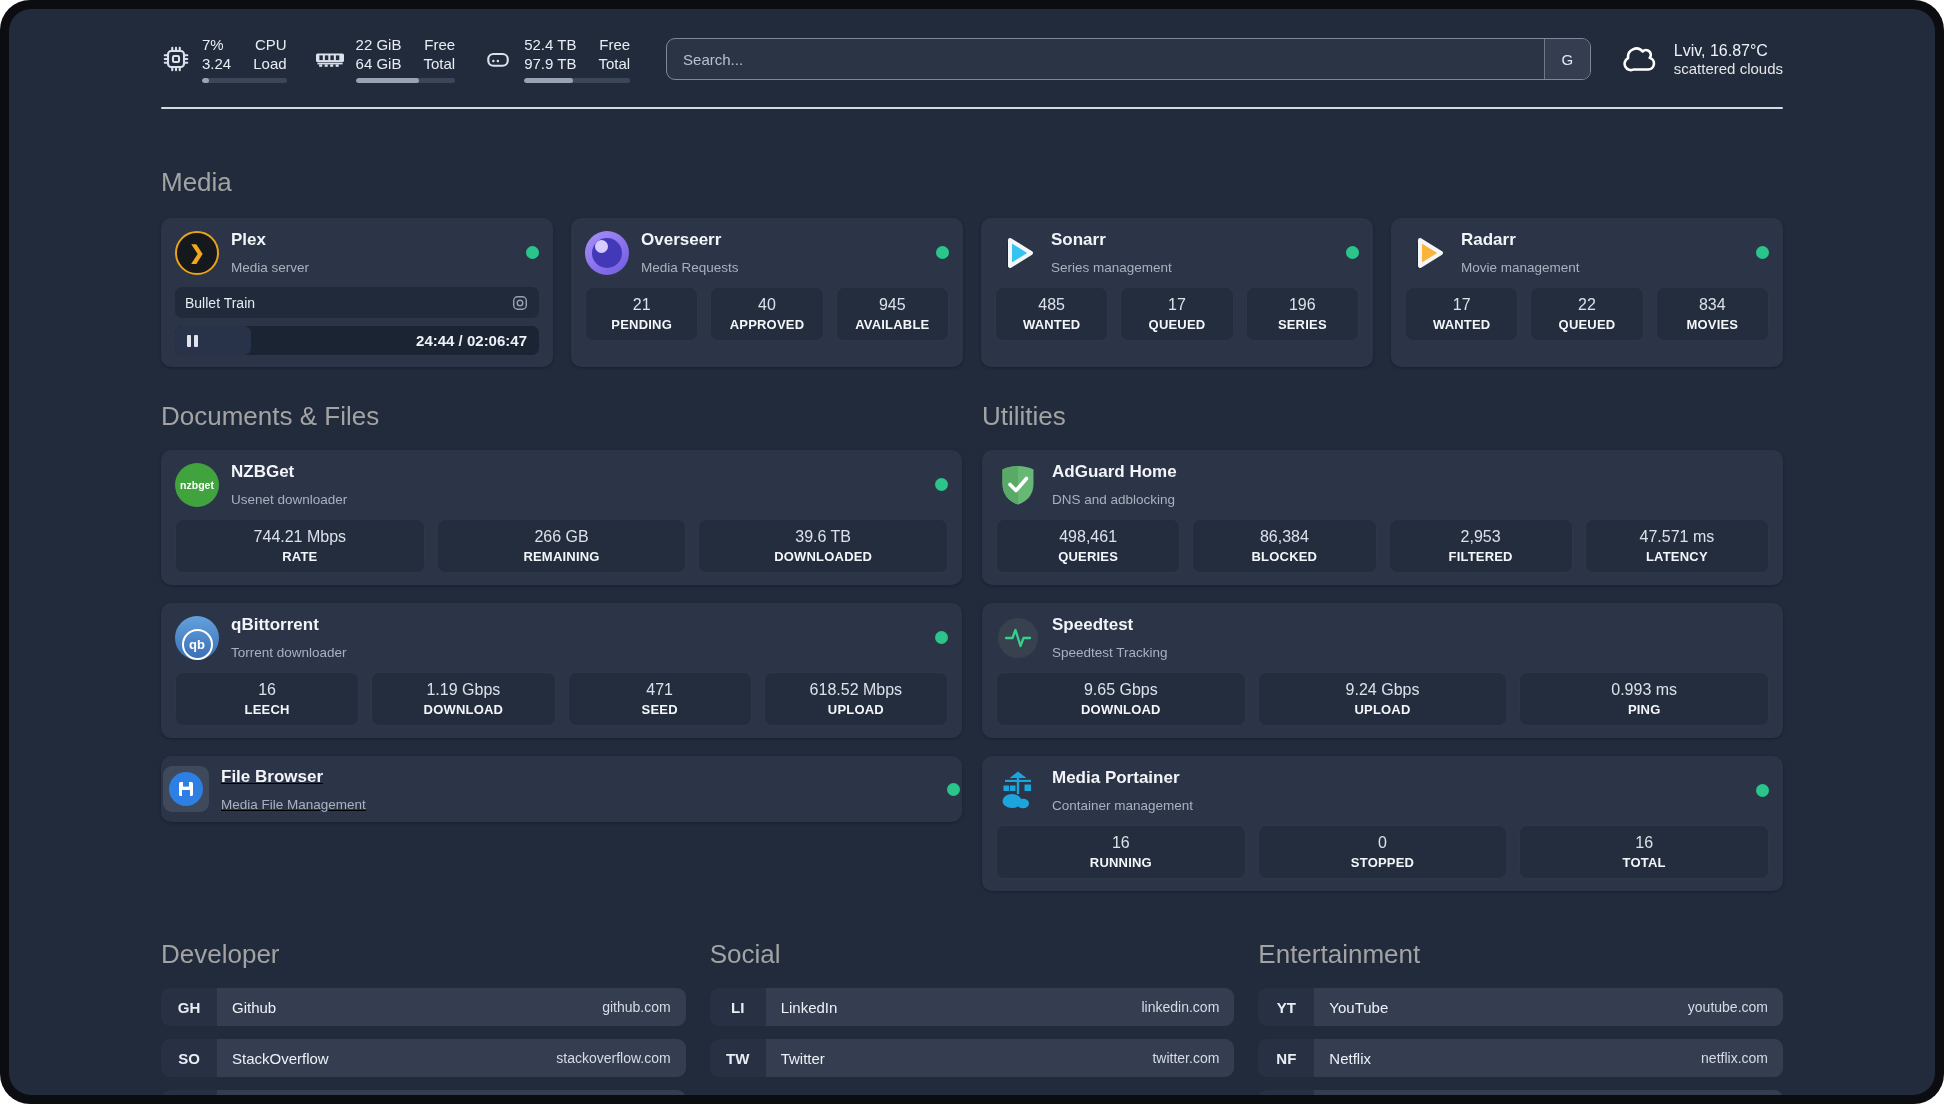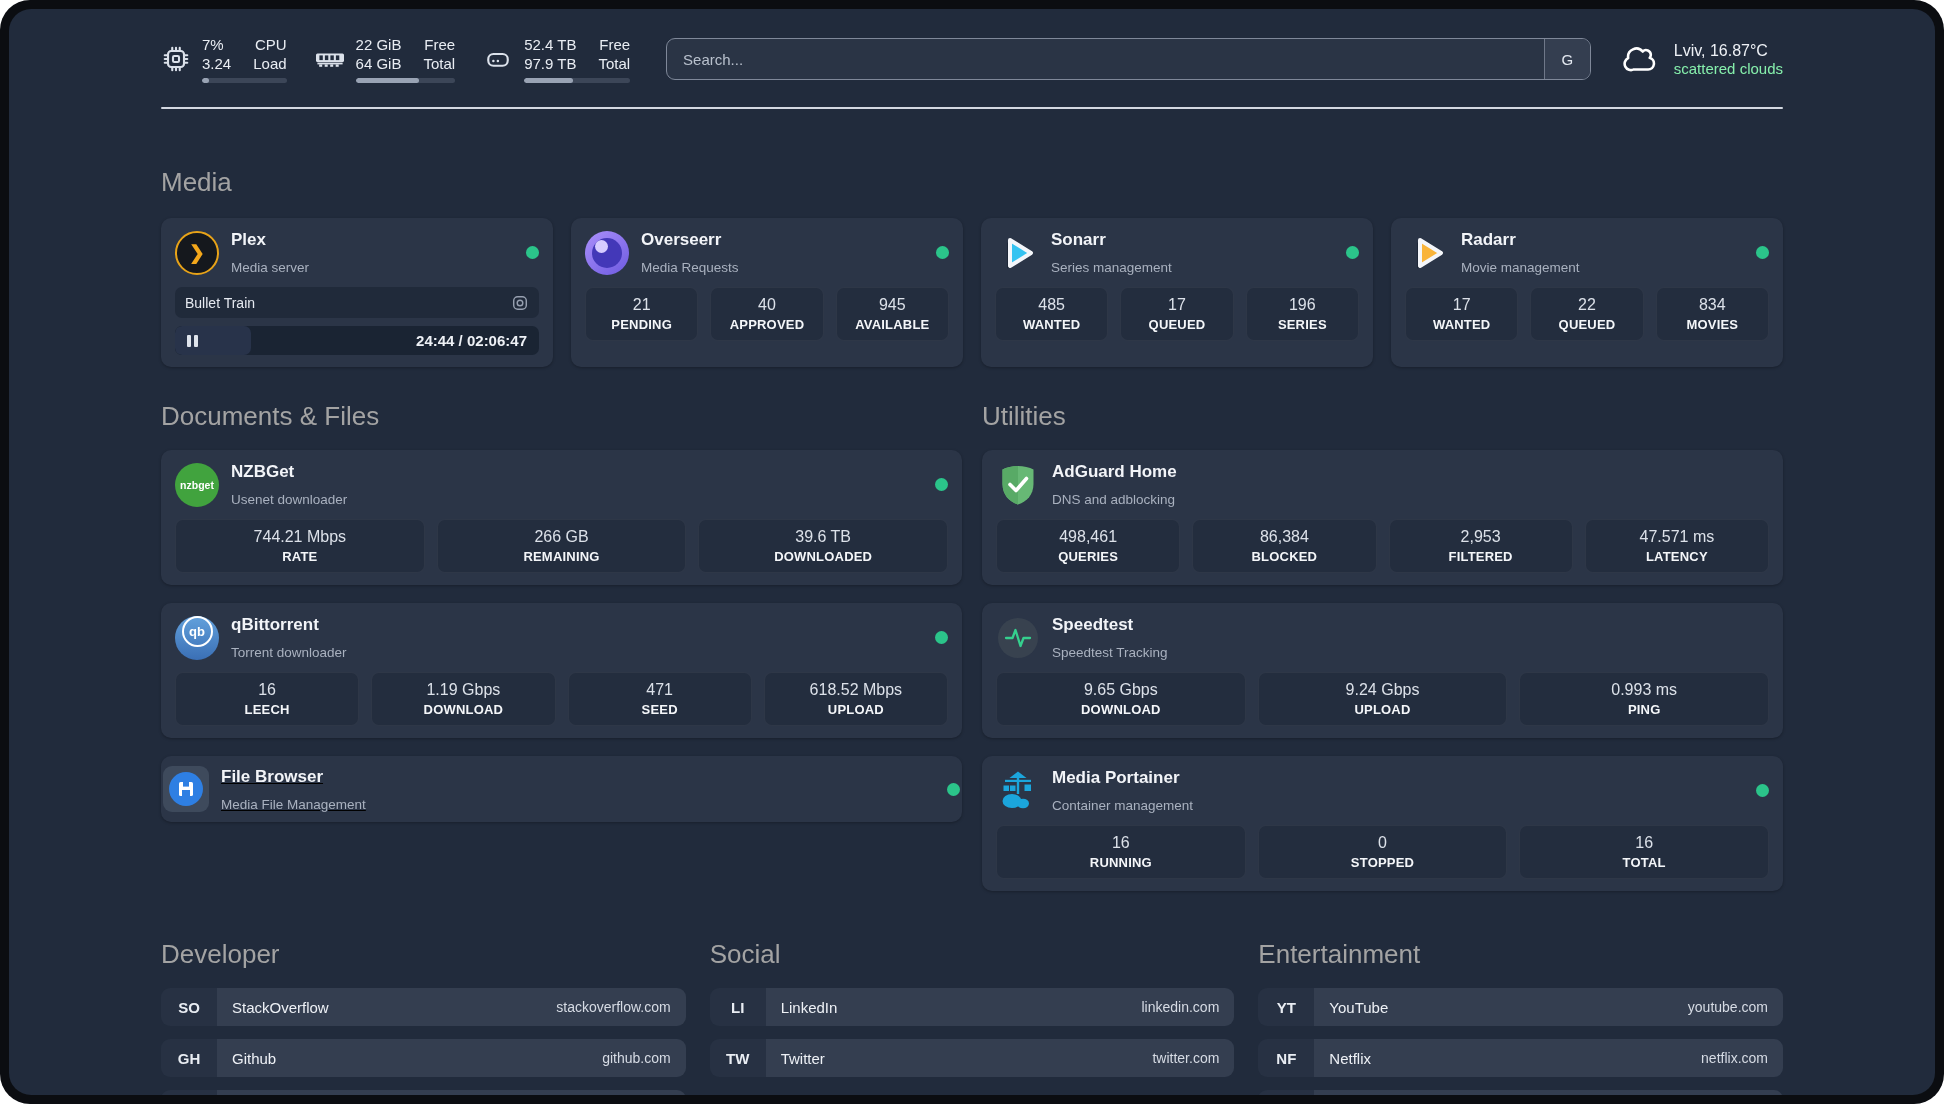--- a/index.html
+++ b/index.html
@@ -25,21 +25,21 @@
     border-radius:9px;background:#2a3445;overflow:hidden;align-items:stretch;}
   .search{flex:1;background:transparent;border:none;outline:none;color:#e9edf3;
     font-size:15px;padding:0 16px;font-family:inherit;}
   .search::placeholder{color:#b9c1cd;}
   .search-engine{width:46px;border-left:1px solid #6f7889;background:#343e50;display:flex;
     align-items:center;justify-content:center;color:#e3e8f0;font-size:15px;cursor:pointer;}
 
   .weather{display:flex;align-items:center;gap:13px;color:#eef1f6;}
   .weather svg{width:38px;height:32px;display:block;}
   .weather-temp{font-size:16px;}
-  .weather-cond{font-size:15px;color:#86efac;}
+  .weather-cond{font-size:15px;color:#e5e5e5;}
 
   .divider{height:2px;background:#dde2ea;border-radius:2px;margin-top:24px;opacity:.95;}
 
   
   .section-title{font-size:26px;color:#a3a3a3;font-weight:400;}
   .t-media{margin:58px 0 20px;}
   .t-col{margin:34px 0 18px;}
   .t-bm{margin:30px 0 18px;}
 
   .media-grid{display:grid;grid-template-columns:repeat(4,1fr);gap:18px;}
@@ -79,21 +79,21 @@
   
   .plex-icon{width:44px;height:44px;border-radius:50%;background:#15181d;border:2.5px solid #e8a318;
     display:flex;align-items:center;justify-content:center;color:#f3a71b;font-size:19px;font-weight:700;}
   .overseerr-icon{width:44px;height:44px;border-radius:50%;background:linear-gradient(140deg,#ab90fb,#6d5ae0);position:relative;}
   .overseerr-icon::before{content:"";position:absolute;inset:7px;border-radius:50%;background:#4338b8;}
   .overseerr-icon::after{content:"";position:absolute;left:10px;top:9px;width:13px;height:13px;
     border-radius:50%;background:#d6ccff;}
   .nzbget-icon{width:44px;height:44px;border-radius:50%;background:#41a33e;color:#fff;display:flex;
     align-items:center;justify-content:center;font-size:10.5px;font-weight:700;}
   .qb-icon{width:44px;height:44px;border-radius:50%;background:linear-gradient(180deg,#63a1dc,#3a6fb5);
-    display:flex;align-items:flex-start;justify-content:center;}
+    display:flex;align-items:flex-end;justify-content:center;}
   .qb-icon span{width:31px;height:31px;border:2px solid #fff;border-radius:50%;color:#fff;
     font-size:13px;font-weight:700;display:flex;align-items:center;justify-content:center;}
   .fb-tile{width:46px;height:46px;border-radius:9px;background:#3e4a5c;display:flex;
     align-items:center;justify-content:center;}
   .fb-circle{width:34px;height:34px;border-radius:50%;background:#2e7fe3;display:flex;
     align-items:center;justify-content:center;}
   .fb-circle svg{width:20px;height:20px;display:block;}
 
   
   .bookmarks{display:grid;grid-template-columns:repeat(3,1fr);gap:24px;align-items:start;}
@@ -524,34 +524,34 @@
           </div>
         </div>
       </div>
     </div>
   </div>
 
   <div class="bookmarks">
     <div>
       <div class="section-title t-bm">Developer</div>
       <div class="bm-row">
+        <div class="bm-abbr">GH</div>
+        <div class="bm-main">
+          <span class="bm-name">Github</span>
+          <span class="bm-url">github.com</span>
+        </div>
+      </div>
+      <div class="bm-row">
         <div class="bm-abbr">SO</div>
         <div class="bm-main">
           <span class="bm-name">StackOverflow</span>
           <span class="bm-url">stackoverflow.com</span>
         </div>
       </div>
       <div class="bm-row">
-        <div class="bm-abbr">GH</div>
-        <div class="bm-main">
-          <span class="bm-name">Github</span>
-          <span class="bm-url">github.com</span>
-        </div>
-      </div>
-      <div class="bm-row">
         <div class="bm-abbr">DT</div>
         <div class="bm-main">
           
           
         </div>
       </div>
     </div>
 
     <div>
       <div class="section-title t-bm">Social</div>

